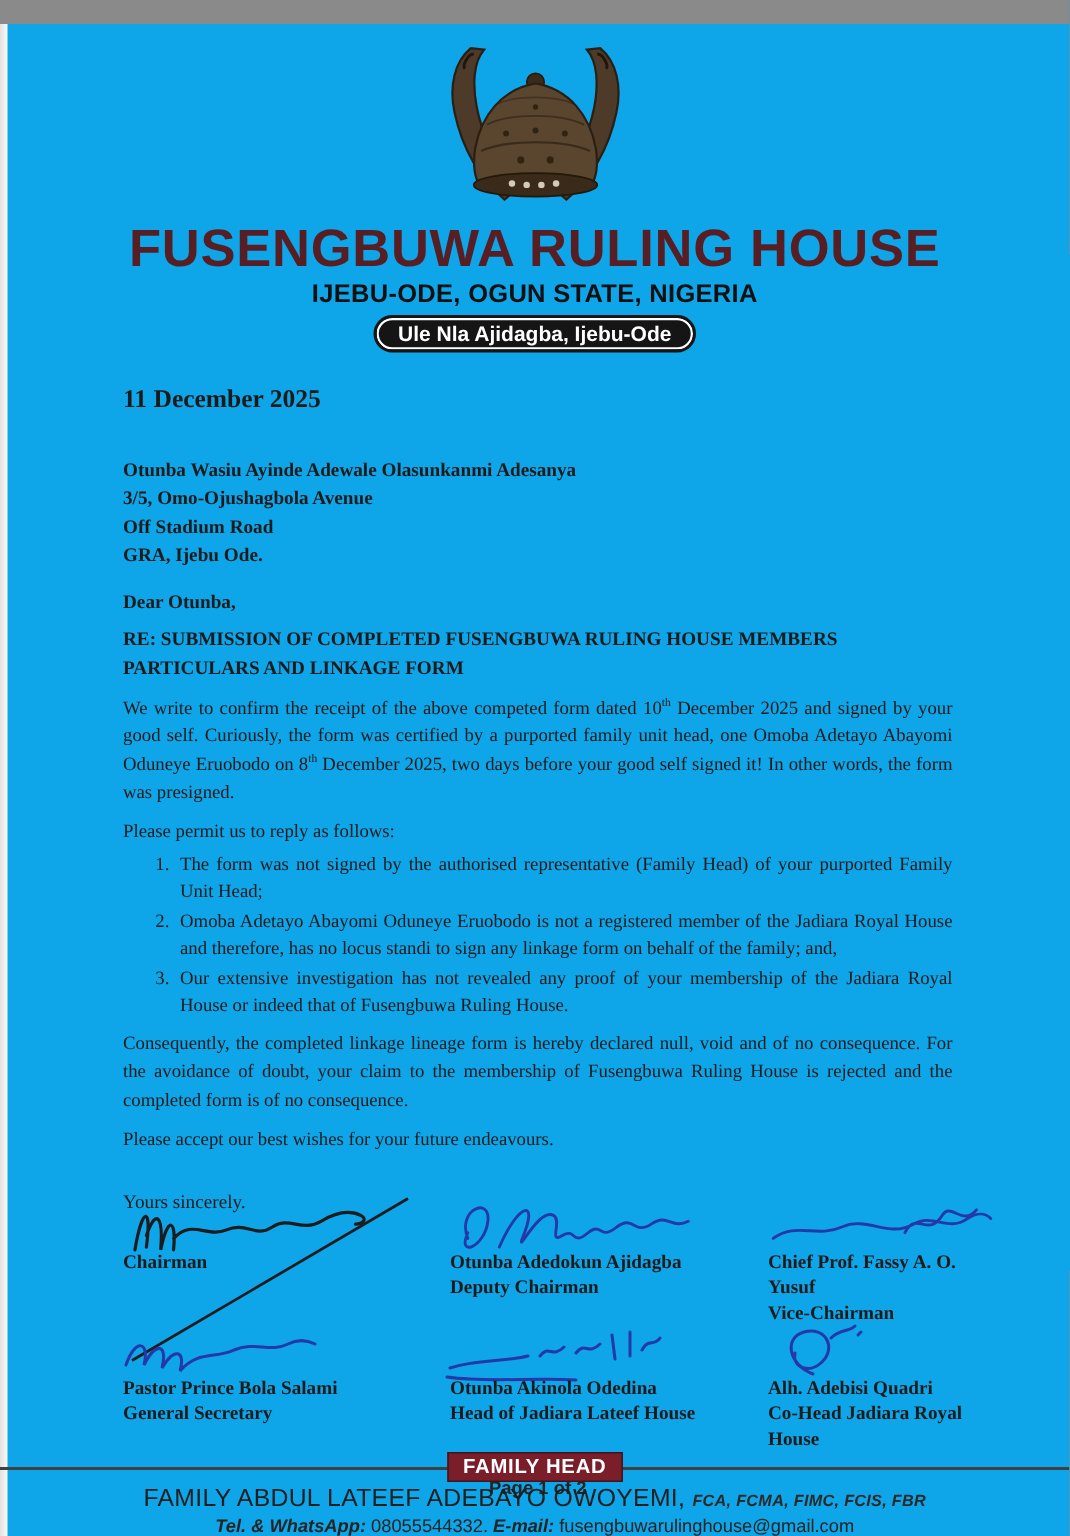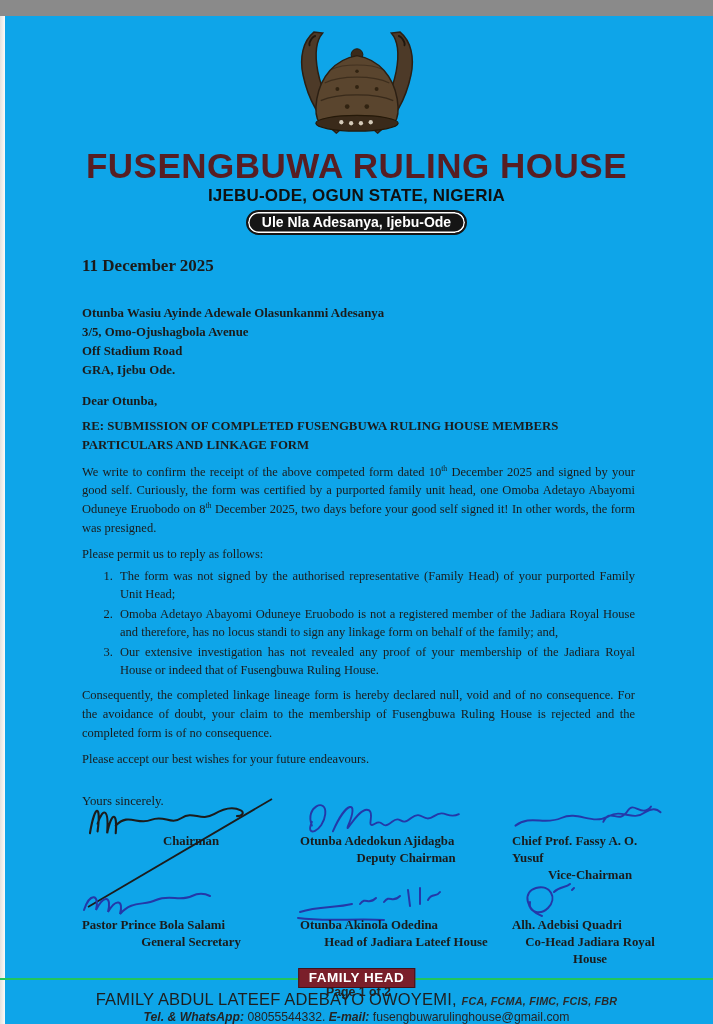--- a/index.html
+++ b/index.html
@@ -31,28 +31,28 @@
   ol.points{margin:5px 0 0 0;padding-left:34px;}
   ol.points li{margin-bottom:3px;text-align:justify;line-height:1.4;padding-left:4px;}
   .closing{margin-top:24px;font-size:12.8px;}
   
   .signatures{position:relative;margin-top:2px;display:grid;
     grid-template-columns:218px 212px 1fr;row-gap:8px;}
   .sig-cell{position:relative;}
   .sig-scribble{display:block;height:42px;margin:-10px 0 -6px -4px;overflow:visible;}
   .sig-cell.row1 .sig-scribble{margin-top:-16px;}
   .sig-name{font-weight:700;font-size:12.8px;line-height:1.3;}
-  .sig-title{font-weight:700;font-size:12.8px;line-height:1.3;text-align:center;}
+  .sig-title{font-weight:700;font-size:12.8px;line-height:1.3;}
   .sig-slash{position:absolute;left:-6px;top:-22px;pointer-events:none;overflow:visible;}
   
   .page-number{margin-top:16px;text-align:center;
     font-family:"Liberation Sans",sans-serif;font-weight:700;font-size:12.3px;color:#242424;}
   .doc-footer{position:absolute;left:0;right:0;top:948;}
   .doc-footer{top:948px;}
-  .fh-rule{position:relative;border-top:2px solid #22c55e;margin-top:14px;}
+  .fh-rule{position:relative;border-top:2px solid #404040;margin-top:14px;}
   .fh-badge{position:absolute;left:50%;top:-12px;transform:translateX(-50%);
     background:#7a1f2a;color:#fff;font-family:"Liberation Sans",sans-serif;
     font-weight:700;font-size:13.5px;letter-spacing:.5px;padding:1px 10px 2px;
     border:1px solid #43121a;}
   .footer-name{margin-top:10px;text-align:center;font-family:"Liberation Sans",sans-serif;
     font-size:16.5px;color:#1e1e1e;letter-spacing:.2px;}
   .footer-name .creds{font-size:10.8px;font-style:italic;font-weight:700;color:#2a2a2a;}
   .footer-addr{margin-top:1px;text-align:center;font-family:"Liberation Sans",sans-serif;
     font-style:italic;font-size:11.4px;color:#242424;}
   .footer-contact{margin-top:1px;text-align:center;font-family:"Liberation Sans",sans-serif;
@@ -94,21 +94,21 @@
       </g>
       <g fill="#efe6d6" opacity=".85">
         <circle cx="84" cy="96" r="2.2"></circle>
           <circle cx="94" cy="97" r="2.2"></circle>
         <circle cx="104" cy="97" r="2.2"></circle>
           <circle cx="114" cy="96" r="2.2"></circle>
       </g>
     </svg>
     <div class="house-title">FUSENGBUWA RULING HOUSE</div>
     <div class="house-sub">IJEBU-ODE, OGUN STATE, NIGERIA</div>
-    <div><span class="house-badge">Ule Nla Adesanya, Ijebu-Ode</span></div>
+    <div><span class="house-badge">Ule Nla Ajidagba, Ijebu-Ode</span></div>
   </div>
 
   <div class="content">
     <div class="date">11 December 2025</div>
 
     <div class="recipient">
       <div>Otunba Wasiu Ayinde Adewale Olasunkanmi Adesanya</div>
       <div>3/5, Omo-Ojushagbola Avenue</div>
       <div>Off Stadium Road</div>
       <div>GRA, Ijebu Ode.</div>

